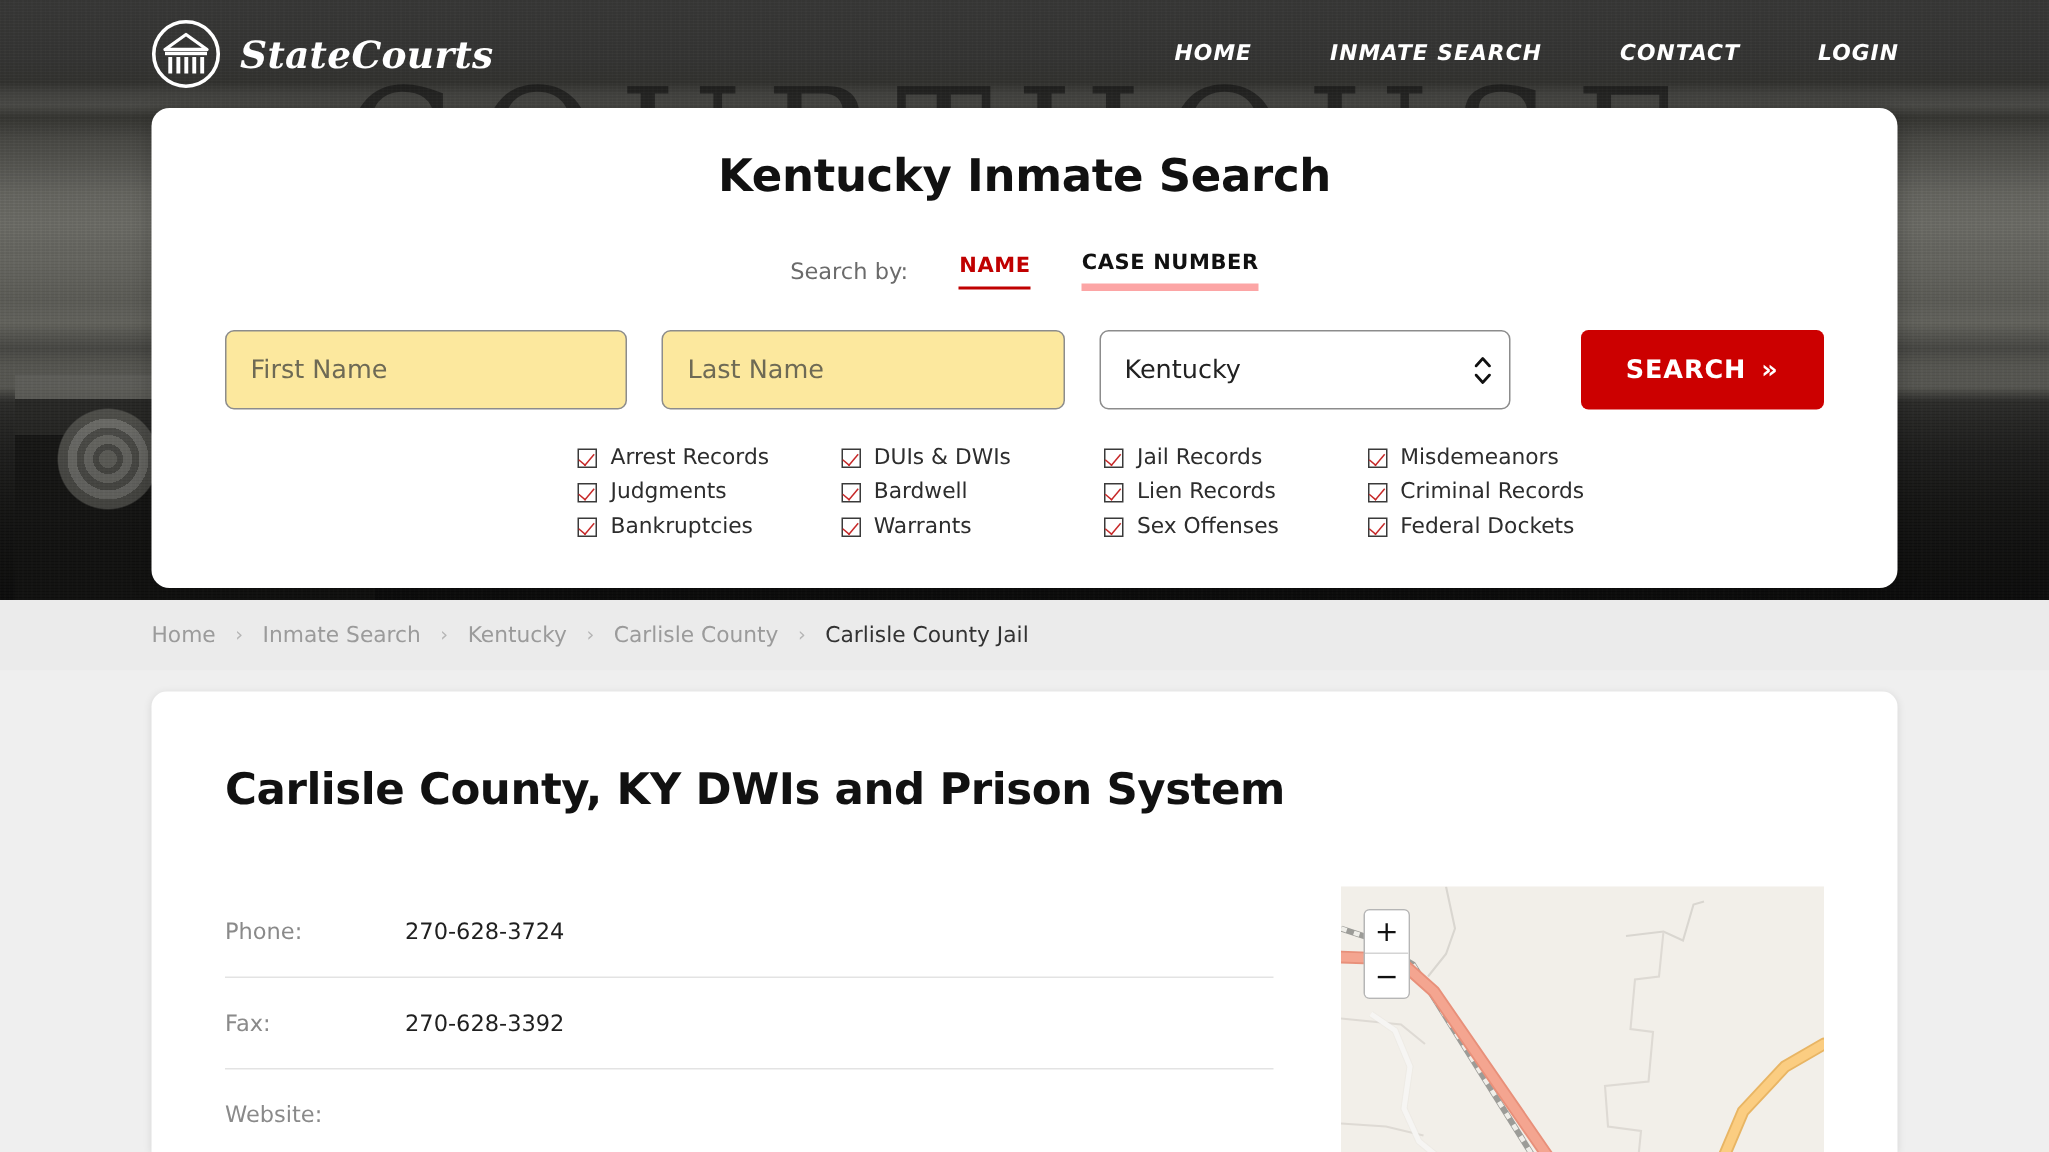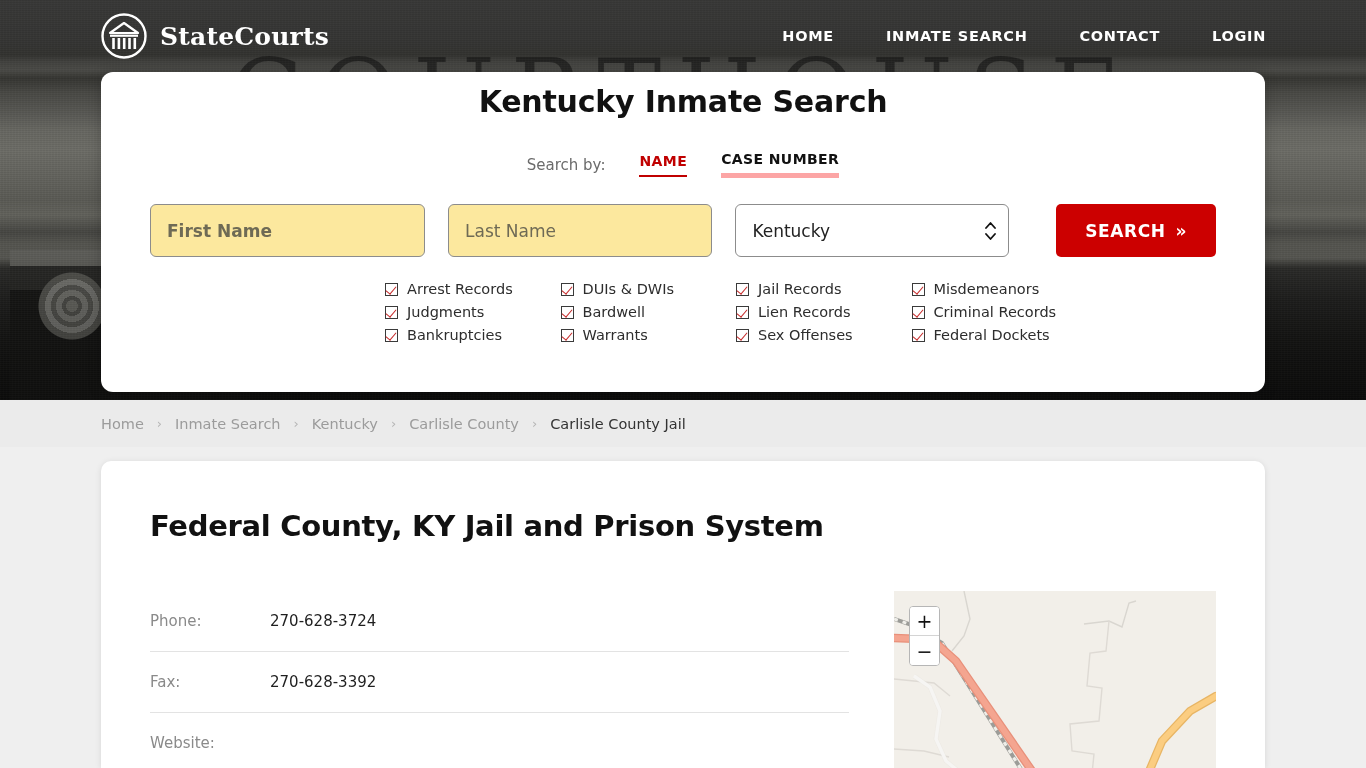--- a/index.html
+++ b/index.html
@@ -63,20 +63,21 @@
     position: absolute; inset: 0;
     background: linear-gradient(180deg, rgba(0,0,0,.40) 0 70px, rgba(0,0,0,.12) 150px, rgba(0,0,0,.45) 400px);
   }
 
   .topbar {
     position: absolute; top: 0; left: 0;
     width: 1366px; height: 72px;
     display: flex; align-items: center;
     padding: 0 100px;
     z-index: 5;
+    font-style: italic;
   }
   .brand { display: flex; align-items: center; gap: 12px; }
   .brand-mark {
     width: 48px; height: 48px;
     display: block;
   }
   .brand-name {
     font-family: "DejaVu Serif", "Liberation Serif", serif;
     font-size: 25px; font-weight: 700;
     color: #ffffff;
@@ -96,21 +97,21 @@
 
   
   .search-card {
     position: absolute;
     left: 101px; top: 72px;
     width: 1164px; height: 320px;
     background: #ffffff;
     border-radius: 12px;
     box-shadow: 0 2px 14px rgba(0,0,0,.22);
     z-index: 6;
-    padding-top: 12px;
+    padding-top: 28px;
   }
   .search-title {
     text-align: center;
     font-size: 30px;
     font-weight: 700;
     color: #111111;
     letter-spacing: -.2px;
   }
   .searchby {
     margin-top: 32px;
@@ -137,21 +138,21 @@
     background: #fce89e;
     border: 1px solid #8c8c8c;
     border-radius: 6px;
     padding: 0 16px;
     font-size: 17px;
     color: #5c5c48;
     font-family: inherit;
     outline: none;
   }
   .tfield::placeholder { color: #6e6a55; opacity: 1; }
-  .tfield.first { width: 275px; font-weight: bold; }
+  .tfield.first { width: 275px; }
   .tfield.last  { width: 275px; }
   .selwrap { position: relative; width: 274px; }
   .sel {
     width: 274px; height: 53px;
     background: #ffffff;
     border: 1px solid #8c8c8c;
     border-radius: 6px;
     padding: 0 34px 0 16px;
     font-size: 17px; color: #222222;
     font-family: inherit;
@@ -409,21 +410,21 @@
   <span class="crumb-sep">›</span>
   <a class="crumb" href="#">Kentucky</a>
   <span class="crumb-sep">›</span>
   <a class="crumb" href="#">Carlisle County</a>
   <span class="crumb-sep">›</span>
   <span class="crumb current">Carlisle County Jail</span>
 </div>
 
 <div class="page">
   <div class="content-card">
-    <h1 class="page-title">Federal County, KY Jail and Prison System</h1>
+    <h1 class="page-title">Carlisle County, KY DWIs and Prison System</h1>
 
     <div class="lower">
       <table class="infotable">
         <tbody>
         <tr>
           <td class="k">Phone:</td>
           <td class="v">270-628-3724</td>
         </tr>
         <tr>
           <td class="k">Fax:</td>

